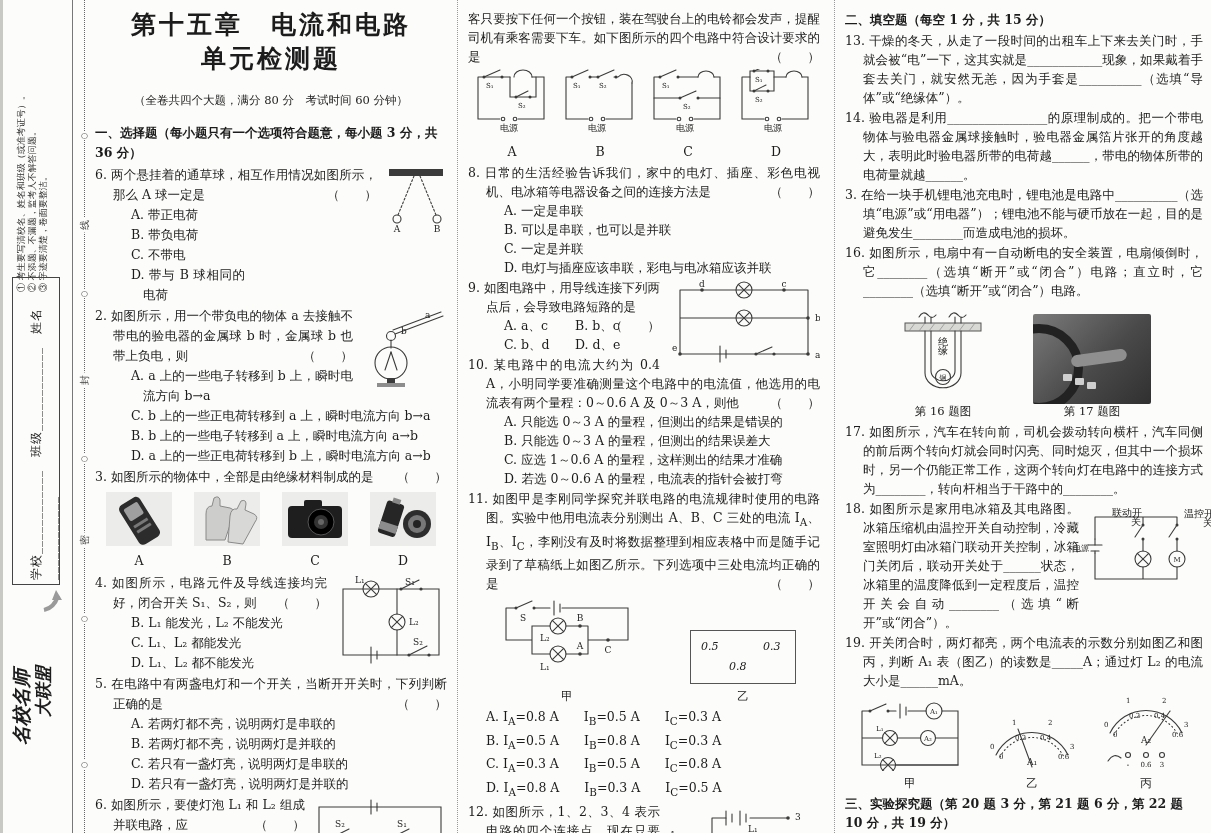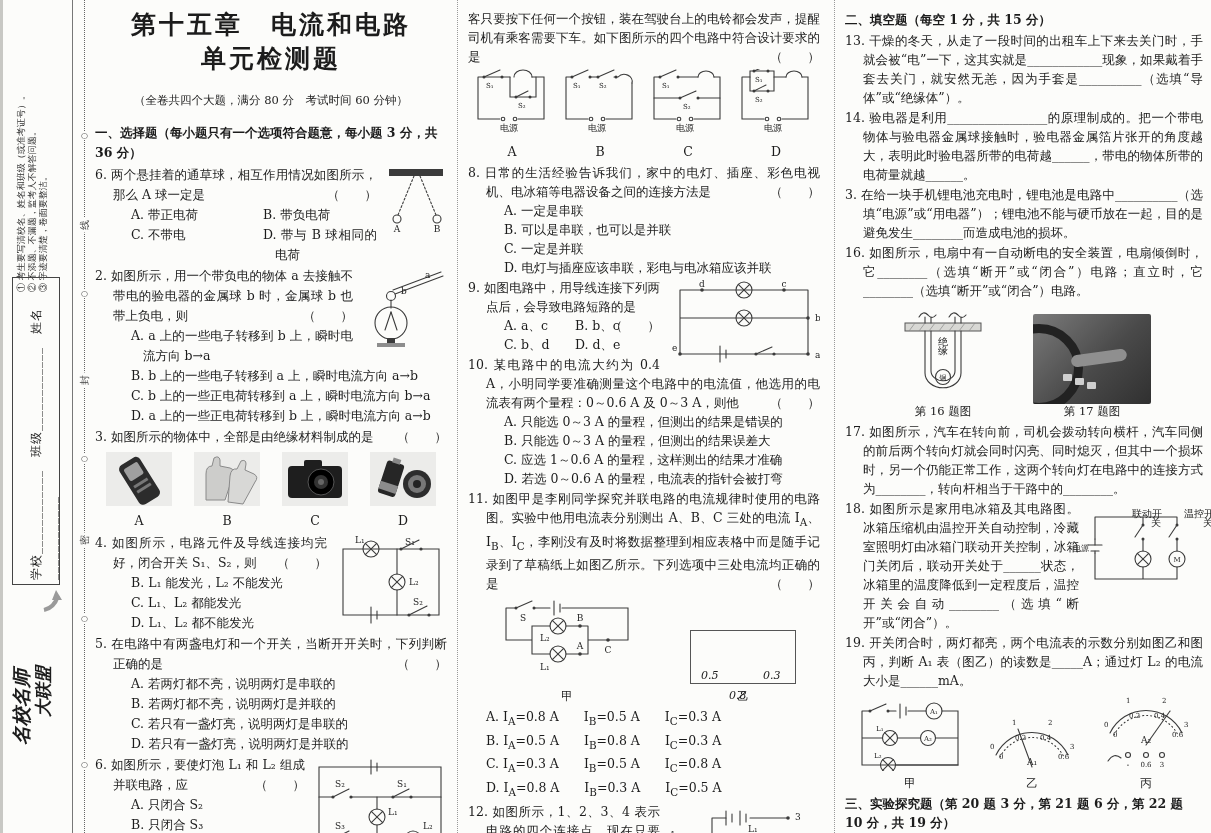--- a/index.html
+++ b/index.html
@@ -42,21 +42,21 @@
   .figcap{font-size:11.5px;line-height:15px;}
   .letters{display:flex;margin:0 0 2px 0;}
   .letters span{flex:1;text-align:center;}
   
   .fig .k{stroke:#3b3b3b;stroke-width:1.1;fill:none;stroke-linecap:round;}
   .fig .f{fill:#3b3b3b;stroke:none;}
   .fig text{font-family:"DejaVu Serif","Liberation Serif",serif;font-size:9px;fill:#222;}
   .fig .tt{font-size:7px;}
   .scrap{display:inline-block;border:1.2px solid #555;width:104px;height:52px;position:relative;
          font-style:italic;font-size:11px;}
-  .scrap span{position:absolute;margin-top:29px;}
+  .scrap span{position:absolute;}
   .photo{width:118px;height:90px;background:linear-gradient(135deg,#7b7b7b 0%,#4a4a4a 55%,#303030 100%);
          position:relative;border-radius:2px;overflow:hidden;}
   .photo .wheel{position:absolute;left:-38px;top:10px;width:70px;height:70px;border:9px solid #222;border-radius:50%;}
   .photo .stalk{position:absolute;left:38px;top:38px;width:56px;height:12px;background:#8f8f8f;
                 border-radius:6px;transform:rotate(-8deg);}
   .photo .btn{position:absolute;width:9px;height:7px;background:#cfcfcf;border-radius:1px;}
   .ov{position:absolute;font-size:10px;line-height:9px;width:18px;text-align:center;}
 </style>
 </head>
 <body>
@@ -108,21 +108,21 @@
         <rect x="4" y="2" width="54" height="7" class="f"></rect>
         <line x1="29" y1="9" x2="13" y2="48" class="k" stroke-dasharray="2,2"></line>
         <line x1="35" y1="9" x2="51" y2="48" class="k" stroke-dasharray="2,2"></line>
         <circle cx="12" cy="52" r="4" class="k" fill="#f0f0ee"></circle>
         <circle cx="52" cy="52" r="4" class="k" fill="#f0f0ee"></circle>
         <text x="12" y="65" text-anchor="middle">A</text>
         <text x="52" y="65" text-anchor="middle">B</text>
       </svg>
       <span>6. 两个悬挂着的通草球，相互作用情况如图所示，那么 A 球一定是</span>
       <span class="paren">（　　）</span>
-      <div class="opts" style="text-indent:0;">
+      <div class="opts" style="text-indent:0;flex-direction:column;">
         <div class="opt w50">A. 带正电荷</div>
         <div class="opt w50">B. 带负电荷</div>
         <div class="opt w50">C. 不带电</div>
         <div class="opt w50">D. 带与 B 球相同的电荷</div>
       </div>
     </div>
 
     <div class="q">
       <svg class="fig fig-r" width="86" height="80">
         <line x1="82" y1="8" x2="34" y2="26" class="k"></line>
@@ -133,22 +133,22 @@
         <line x1="30" y1="32" x2="30" y2="40" class="k"></line>
         <circle cx="30" cy="55" r="16" class="k"></circle>
         <line x1="30" y1="44" x2="24" y2="62" class="k"></line>
         <line x1="30" y1="44" x2="36" y2="62" class="k"></line>
         <rect x="26" y="70" width="8" height="5" class="f"></rect>
         <rect x="16" y="75" width="28" height="4" fill="#8d8d8d"></rect>
       </svg>
       <span>2. 如图所示，用一个带负电的物体 a 去接触不带电的验电器的金属球 b 时，金属球 b 也带上负电，则</span>
       <span class="paren">（　　）</span>
       <div class="opt">A. a 上的一些电子转移到 b 上，瞬时电流方向 b→a</div>
+      <div class="opt">C. b 上的一些正电荷转移到 a 上，瞬时电流方向 b→a</div>
       <div class="opt">B. b 上的一些电子转移到 a 上，瞬时电流方向 a→b</div>
-      <div class="opt">C. b 上的一些正电荷转移到 a 上，瞬时电流方向 b→a</div>
       <div class="opt">D. a 上的一些正电荷转移到 b 上，瞬时电流方向 a→b</div>
     </div>
 
     <div class="q">
       <span>3. 如图所示的物体中，全部是由绝缘材料制成的是</span>
       <span class="paren">（　　）</span>
     </div>
     <div class="figrow">
       <svg class="fig" width="70" height="58">
         <rect x="2" y="2" width="66" height="54" fill="#ececea"></rect>
@@ -533,21 +533,21 @@
             <circle cx="74" cy="38" r="1.5" class="f"></circle>
           <circle cx="74" cy="58" r="8" class="k" fill="#fcfcfa"></circle>
           <line x1="68.3" y1="52.3" x2="79.7" y2="63.7" class="k"></line>
             <line x1="79.7" y1="52.3" x2="68.3" y2="63.7" class="k"></line>
           <line x1="108" y1="24" x2="100" y2="36" class="k"></line>
           <circle cx="108" cy="24" r="1.5" class="f"></circle>
             <circle cx="108" cy="38" r="1.5" class="f"></circle>
           <circle cx="108" cy="58" r="8" class="k" fill="#fcfcfa"></circle>
           <text x="108" y="61" text-anchor="middle" class="tt">M</text>
         </svg>
-        <span class="ov" style="left:60px;top:8px;">联动开关</span>
+        <span class="ov" style="left:40px;top:8px;font-family:Liberation Mono, monospace;">联动开关</span>
         <span class="ov" style="left:112px;top:8px;">温控开关</span>
       </span>
       <span>18. 如图所示是家用电冰箱及其电路图。冰箱压缩机由温控开关自动控制，冷藏室照明灯由冰箱门联动开关控制，冰箱门关闭后，联动开关处于______状态，冰箱里的温度降低到一定程度后，温控开关会自动________（选填“断开”或“闭合”）。</span>
     </div>
 
     <div class="q">19. 开关闭合时，两灯都亮，两个电流表的示数分别如图乙和图丙，判断 A₁ 表（图乙）的读数是_____A；通过灯 L₂ 的电流大小是______mA。</div>
     <div class="figrow">
       <div class="figbox">
         <svg class="fig" width="116" height="72">
           <path d="M10,12 H18 M36,12 H44 M56,12 H74 M90,12 H106 V66 H10 V12 M10,39 H30 M46,39 H68 M84,39 H106 M10,66 H28" class="k"></path>

